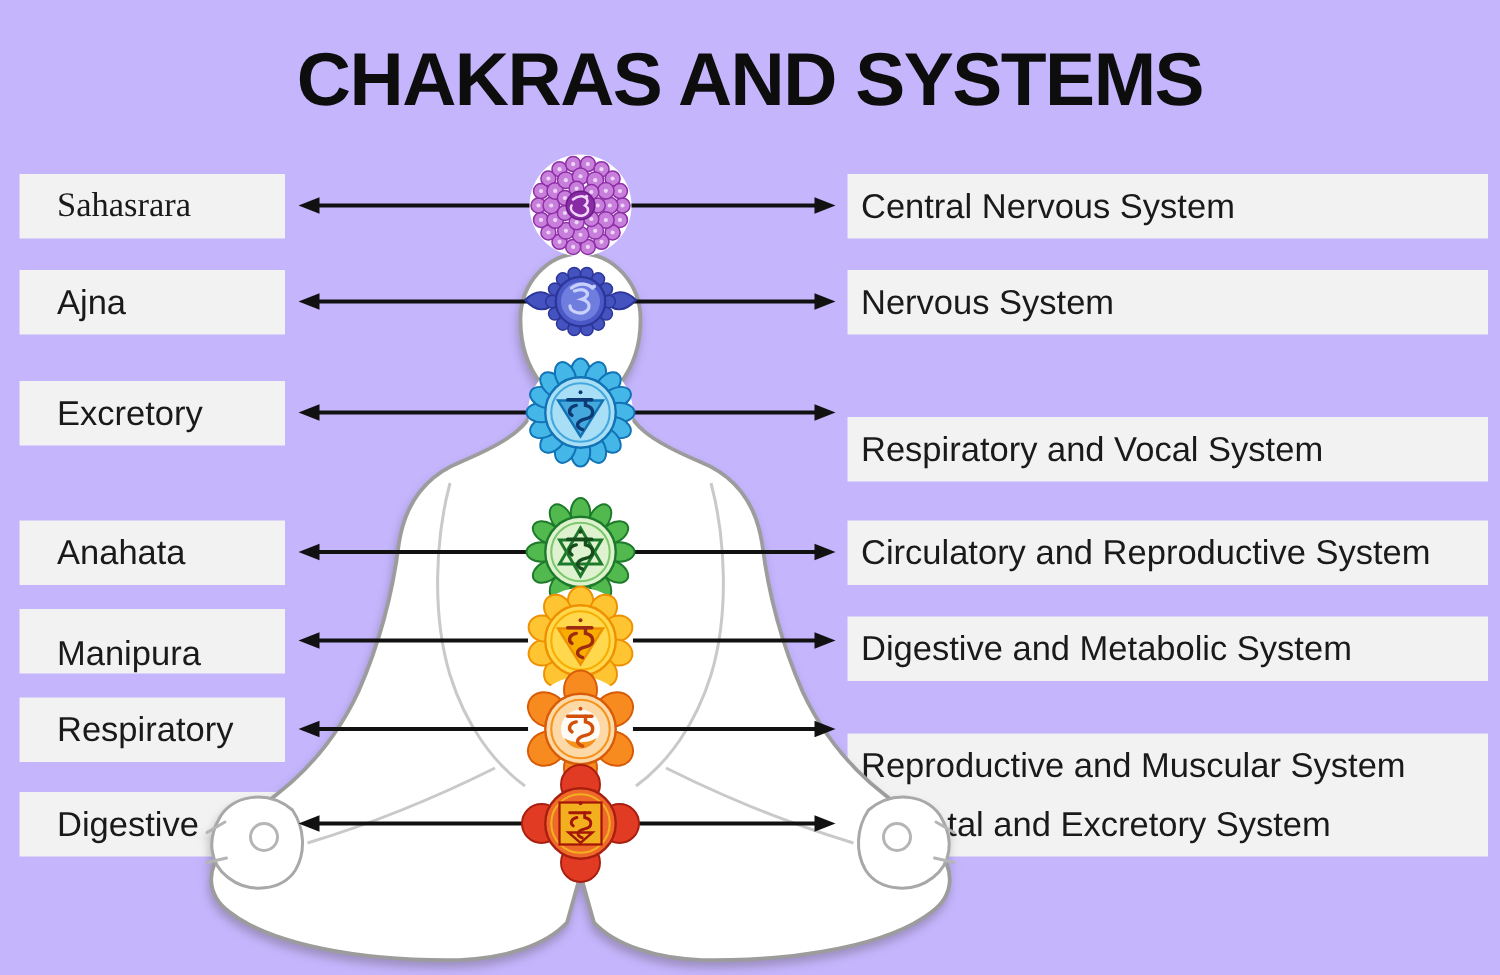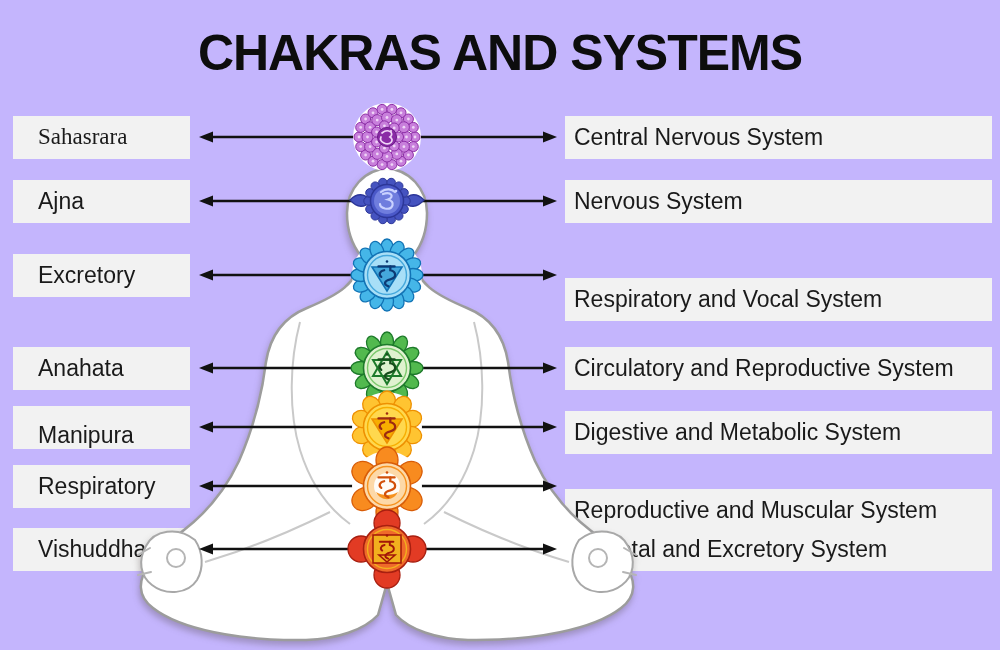--- a/index.html
+++ b/index.html
@@ -130,21 +130,21 @@
   </div>
 
   <div class="lbox left" style="top: 464.5px;">
     <span class="lbl">Respiratory</span>
   </div>
   <div class="lbox right" style="top: 473px; margin-top: 16px;">
     <span class="lbl">Reproductive and Muscular System</span>
   </div>
 
   <div class="lbox left" style="top: 527.5px;">
-    <span class="lbl">Vishuddha</span>
+    <span class="lbl">Digestive</span>
   </div>
   <div class="lbox right" style="top: 527.5px;">
     <span class="lbl">Skeletal and Excretory System</span>
   </div>
 </div>
   <div id="chakras">
       <svg width="80" height="80" viewBox="-40 -40 80 80" class="chakra" style="left: 347px; top: 97px;">
         <circle cx="0" cy="0" r="34" fill="#fff"></circle>
         <circle cx="28.0" cy="0.0" r="5" fill="#c87fdb" stroke="#8e2fa8" stroke-width="1"></circle>
         <circle cx="28.0" cy="0.0" r="1.4" fill="#eed4f6"></circle>

